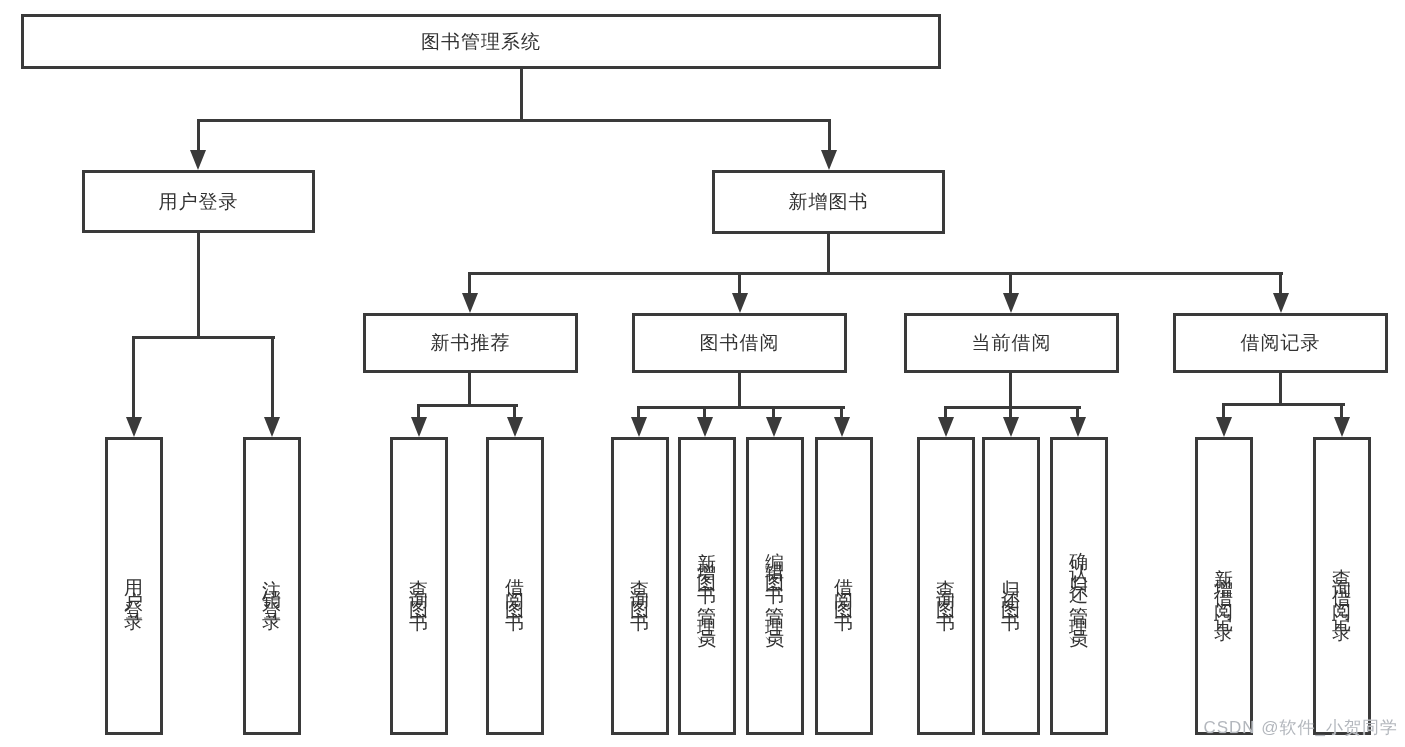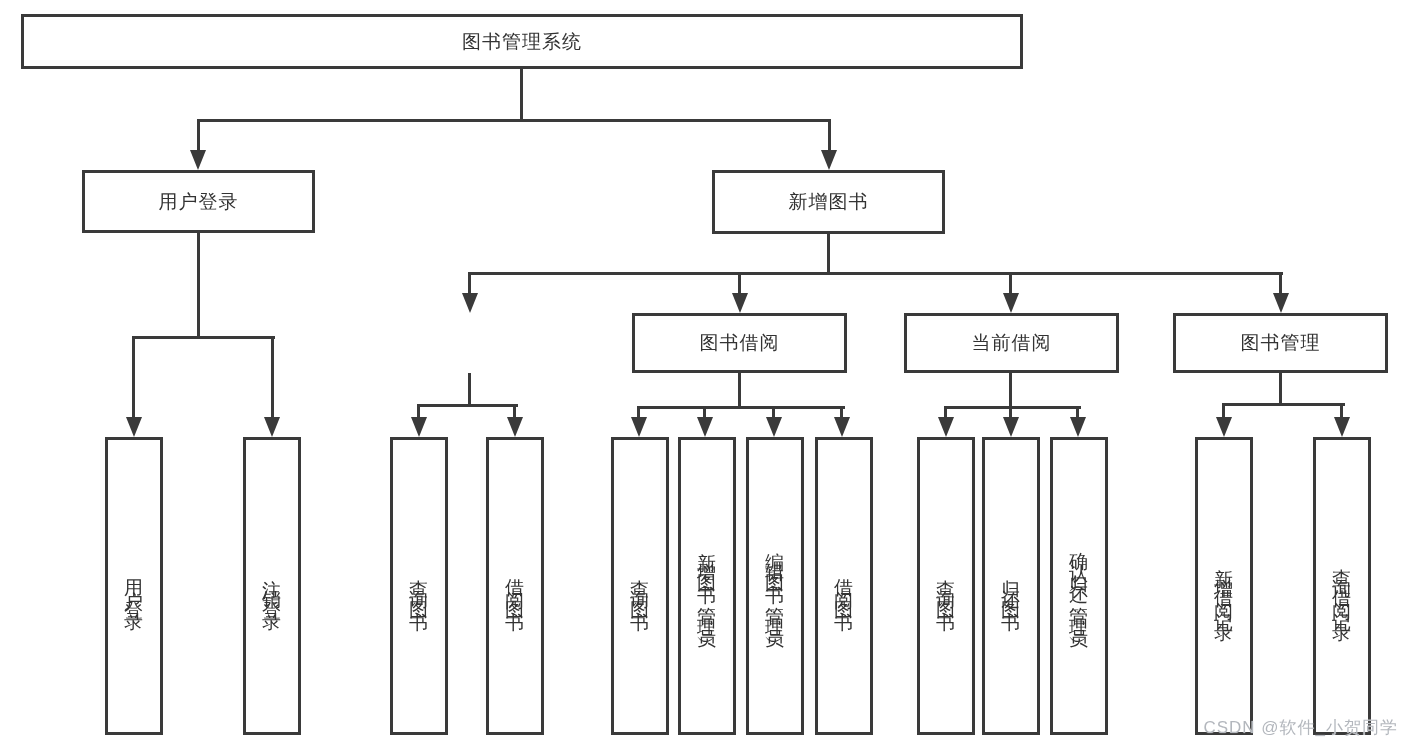--- a/index.html
+++ b/index.html
@@ -135,39 +135,42 @@
 
   <div>
     <div class="line" style="left:1279px;top:373px;width:3px;height:33px"></div>
     <div class="line" style="left:1222px;top:403px;width:123px;height:3px"></div>
     <div class="line" style="left:1222px;top:403px;width:3px;height:16px"></div>
     <div class="arrow" style="left:1216px;top:417px"></div>
     <div class="line" style="left:1340px;top:403px;width:3px;height:16px"></div>
     <div class="arrow" style="left:1334px;top:417px"></div>
   </div>
 
-  <div class="node" style="left:21px;top:14px;width:1002px;height:55px">
+  <div class="node" style="left:21px;top:14px;width:920px;height:55px">
     <span>图书管理系统</span>
   </div>
 
   <div class="node" style="left:82px;top:170px;width:233px;height:63px">
     <span>用户登录</span>
   </div>
   <div class="node" style="left:712px;top:170px;width:233px;height:64px">
     <span>新增图书</span>
   </div>
 
+  <div class="node" style="left:363px;top:313px;width:215px;height:60px">
+    <span>新书推荐</span>
+  </div>
   <div class="node" style="left:904px;top:313px;width:215px;height:60px">
     <span>当前借阅</span>
   </div>
   <div class="node" style="left:632px;top:313px;width:215px;height:60px">
     <span>图书借阅</span>
   </div>
   <div class="node" style="left:1173px;top:313px;width:215px;height:60px">
-    <span>图书管理</span>
+    <span>借阅记录</span>
   </div>
 
   <div class="node leaf" style="left:105px;top:437px;width:58px;height:298px">
     <span class="vtext">用户登录</span>
   </div>
   <div class="node leaf" style="left:243px;top:437px;width:58px;height:298px">
     <span class="vtext">注销登录</span>
   </div>
   <div class="node leaf" style="left:390px;top:437px;width:58px;height:298px">
     <span class="vtext">查询图书</span>

